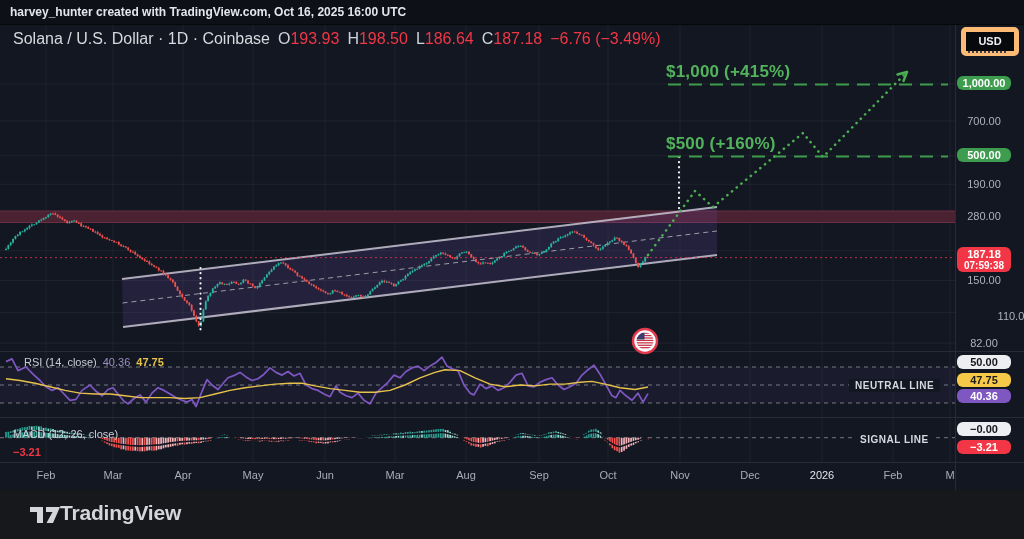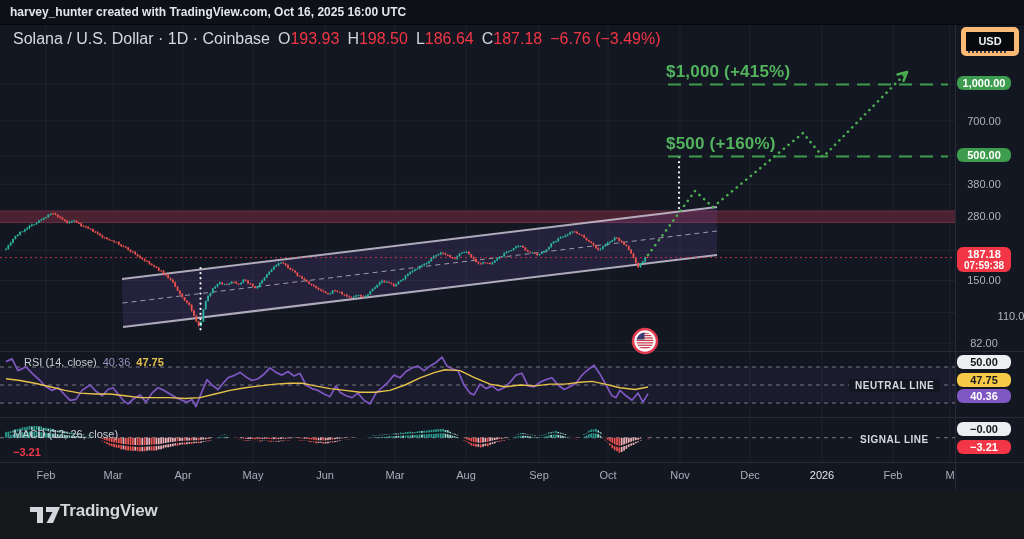--- a/index.html
+++ b/index.html
@@ -31,21 +31,21 @@
   .badge .sub{font-size:10px;font-weight:700;}
   .bg-green{background:#3d9c4d;color:#fff;}
   .bg-red{background:#f23645;color:#fff;}
   .bg-white{background:#eceef2;color:#14161c;}
   .bg-yellow{background:#f7c948;color:#1c1c1c;}
   .bg-purple{background:#7e57c2;color:#fff;}
   .scale-label{left:957px;width:54px;text-align:center;font-size:11px;color:#aeb2bc;}
   .month-label{transform:translateX(-50%);font-size:11px;color:#a8adb8;top:469px;}
   .month-label.year{color:#e2e5ea;font-weight:400;}
   #footer{left:0;top:490px;width:1024px;height:49px;background:#17181c;z-index:4;}
-  #brand{position:absolute;left:60px;top:11px;font-size:17px;font-weight:700;color:#d4d6db;letter-spacing:-.2px;}
+  #brand{position:absolute;left:60px;top:11px;font-size:21px;font-weight:700;color:#d4d6db;letter-spacing:-.2px;}
 </style>
 </head>
 <body>
 
 <div id="stage">
 
   <div id="topbar" class="abs">
     <span>harvey_hunter created with TradingView.com, Oct 16, 2025 16:00 UTC</span>
   </div>
 
@@ -967,21 +967,21 @@
   <div id="macd-legend" class="abs ovl">
     <span>MACD (12, 26, close)</span>
     <span id="macd-val">−3.21</span>
   </div>
 
   <div id="neutral-label" class="abs ovl hline-label">NEUTRAL LINE</div>
   <div id="signal-label" class="abs ovl hline-label">SIGNAL LINE</div>
 
   <div id="pricescale" class="abs ovl" style="left:0;top:0;width:1024px;height:0;">
       <div class="abs scale-label" style="top: 115px;">700.00</div>
-      <div class="abs scale-label" style="top: 178px;">380.00</div>
+      <div class="abs scale-label" style="top: 178px;">190.00</div>
       <div class="abs scale-label" style="top: 210px;">280.00</div>
       <div class="abs scale-label" style="top: 245px;">200.00</div>
       <div class="abs scale-label" style="top: 274px;">150.00</div>
       <div class="abs scale-label" style="top: 310px; padding-left: 30px;">110.00</div>
       <div class="abs scale-label" style="top: 337px;">82.00</div>
       <div class="abs badge bg-green" style="top: 76px;">1,000.00</div>
       <div class="abs badge bg-green" style="top: 148px;">500.00</div>
       <div class="abs badge bg-red" style="top: 247px;">187.18<div class="sub">07:59:38</div></div>
       <div class="abs badge bg-white" style="top: 355px;">50.00</div>
       <div class="abs badge bg-yellow" style="top: 373px;">47.75</div>

